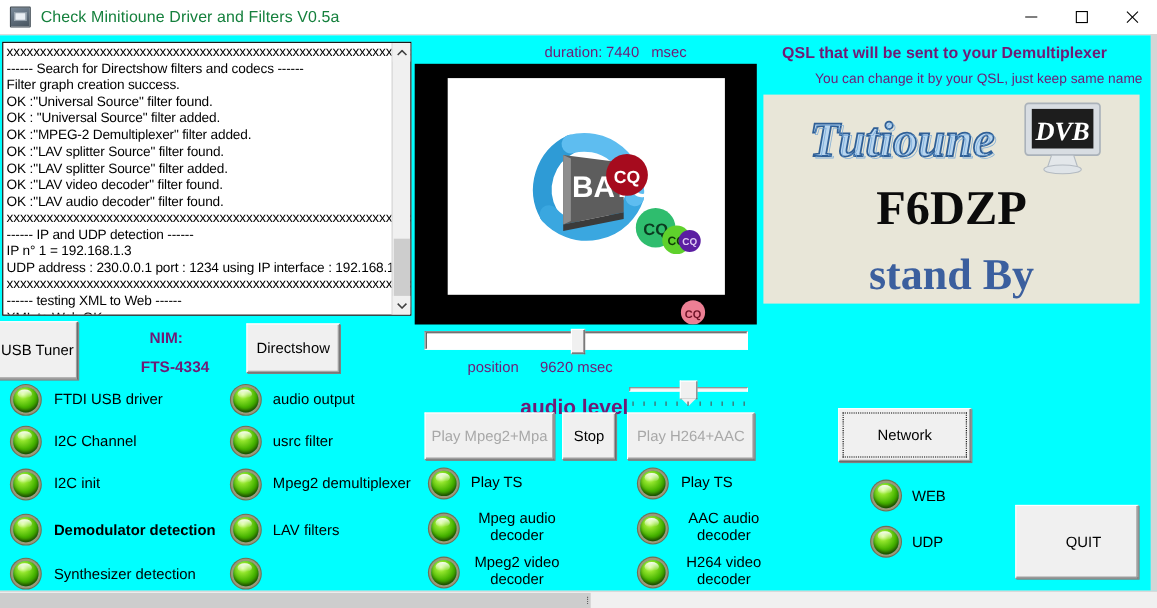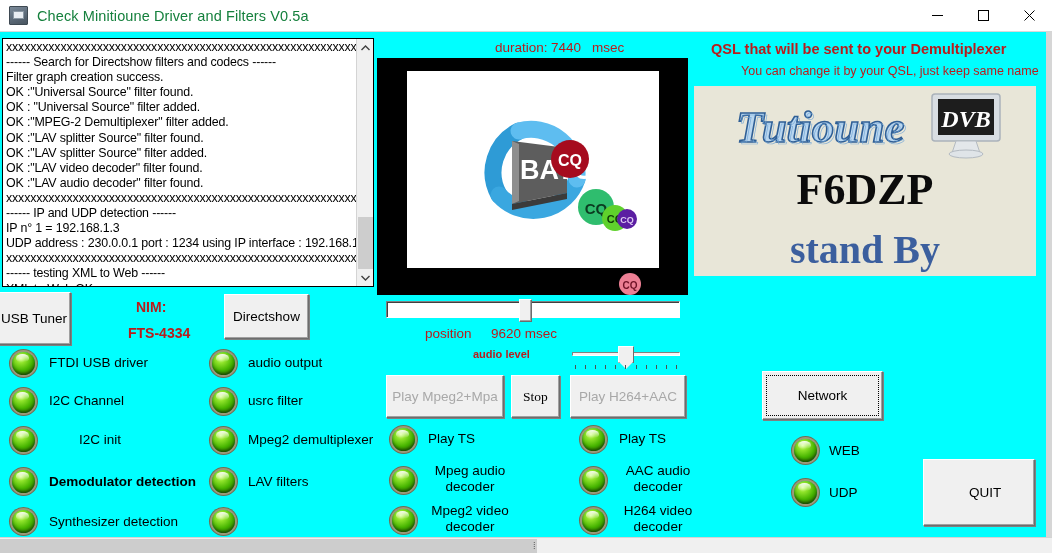--- a/index.html
+++ b/index.html
@@ -77,21 +77,21 @@
     background:
       radial-gradient(circle at 38% 28%, #d6ff8a 0%, #8fe32a 22%, #46b400 55%, #2c7a00 82%, #1d5400 100%);
     box-shadow:0 0 0 2px #9a9a7a, 0 0 0 3px #6f6f55, inset 0 -2px 3px rgba(0,0,0,.45);
   }
   .led:after{
     content:"";position:absolute;left:4px;top:2px;width:13px;height:8px;border-radius:50% 50% 45% 45%;
     background:linear-gradient(to bottom, rgba(255,255,255,.95), rgba(255,255,255,0));
   }
   .ledlabel{position:absolute;font-size:13.5px;color:#000;line-height:16px;}
 
-  .lbl{position:absolute;font-size:13.5px;color:#b91c1c;}
+  .lbl{position:absolute;font-size:13.5px;color:#701a75;}
   .lbl.b{font-weight:bold;}
 
   
   .videobox{position:absolute;background:#000;}
   .videoinner{position:absolute;background:#ffffff;overflow:hidden;}
 
   
   .qslpanel{position:absolute;background:#e8e6d8;overflow:hidden;}
 
   
@@ -203,21 +203,21 @@
     <span>Directshow</span>
   </div>
 
   <div class="led" style="left:12px;top:352px;"></div>
   <div class="ledlabel" style="left:49px;top:355px;">FTDI USB driver</div>
 
   <div class="led" style="left:12px;top:390px;"></div>
   <div class="ledlabel" style="left:49px;top:393px;">I2C Channel</div>
 
   <div class="led" style="left:12px;top:429px;"></div>
-  <div class="ledlabel" style="left:49px;top:432px;margin-left:30px;">I2C init</div>
+  <div class="ledlabel" style="left:49px;top:432px;">I2C init</div>
 
   <div class="led" style="left:12px;top:470px;"></div>
   <div class="ledlabel" style="left:49px;top:474px;font-weight:bold;">Demodulator detection</div>
 
   <div class="led" style="left:12px;top:510px;"></div>
   <div class="ledlabel" style="left:49px;top:514px;">Synthesizer detection</div>
 
   <div class="led" style="left:212px;top:352px;"></div>
   <div class="ledlabel" style="left:248px;top:355px;text-align:right;">audio output</div>
 
@@ -264,42 +264,42 @@
       <text x="253" y="231" text-anchor="middle" font-family="'Liberation Sans',sans-serif" font-size="10" font-weight="bold" fill="#6e1226">CQ</text>
     </svg>
   </div>
 
   <div class="trackbox" style="left:386px;top:301px;width:294px;height:17px;">
     <div class="trackthumb" style="left:132px;top:-3px;width:13px;height:23px;"></div>
   </div>
   <div class="lbl" style="left:425px;top:326px;">position</div>
   <div class="lbl" style="left:491px;top:326px;">9620 msec</div>
 
-  <div class="lbl b" style="left:473px;top:348px;font-size:11px;">audio level</div>
+  <div class="lbl b" style="left:473px;top:360px;font-size:19px;">audio level</div>
   <div class="audiotrack" style="left:572px;top:352px;width:108px;">
     <div class="audiothumb" style="left:45px;top:-7px;"></div>
   </div>
   <div class="audioticks" style="left:575px;top:365px;width:102px;">
     <i></i>
       <i></i>
       <i></i>
       <i></i>
       <i></i>
       <i></i>
       <i></i>
       <i></i>
       <i></i>
       <i></i>
       <i></i>
   </div>
 
   <div class="btn disabled" style="left:386px;top:375px;width:118px;height:43px;">
     <span>Play Mpeg2+Mpa</span>
   </div>
-  <div class="btn" style="left:511px;top:375px;width:49px;height:43px;font-family:Liberation Serif, serif;">
+  <div class="btn" style="left:511px;top:375px;width:49px;height:43px;">
     <span>Stop</span>
   </div>
   <div class="btn disabled" style="left:570px;top:375px;width:116px;height:43px;">
     <span>Play H264+AAC</span>
   </div>
 
   <div class="led" style="left:392px;top:428px;"></div>
   <div class="ledlabel" style="left:428px;top:431px;">Play TS</div>
   <div class="led" style="left:582px;top:428px;"></div>
   <div class="ledlabel" style="left:619px;top:431px;">Play TS</div>

